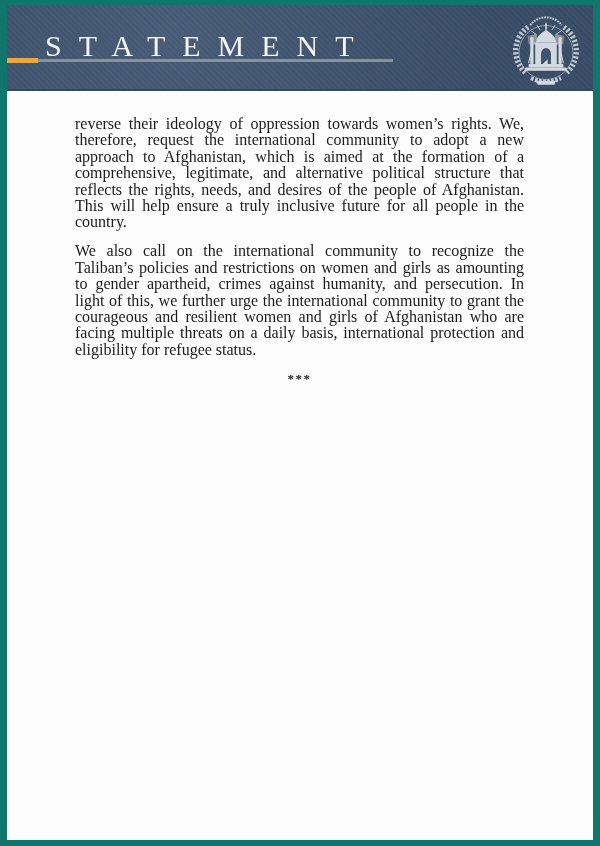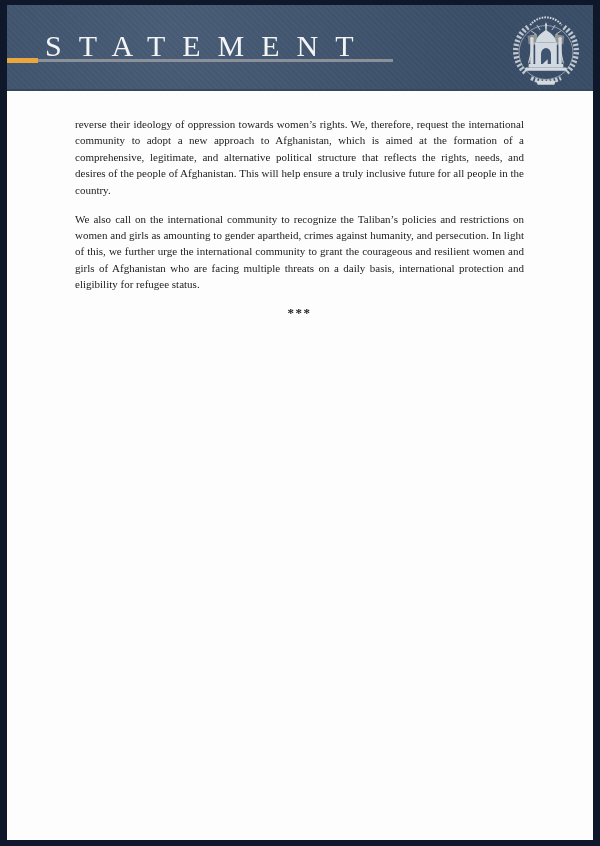--- a/index.html
+++ b/index.html
@@ -3,21 +3,21 @@
 <meta charset="utf-8">
 <style>
   html, body { margin: 0; padding: 0; }
   body {
     width: 600px; height: 846px;
     background: #0c0c0c;
     font-family: "Liberation Serif", serif;
     position: relative;
     overflow: hidden;
   }
-  .frame { position: absolute; inset: 0; background: #0f172a; }
+  .frame { position: absolute; inset: 0; background: #0f766e; }
   .page {
     position: absolute; left: 7px; top: 5px;
     width: 586px; height: 835px;
     background: #fdfdfd;
   }
   .banner {
     position: absolute; left: 0; top: 0;
     width: 586px; height: 84px;
     background: #3f5470;
     background-image:
@@ -53,21 +53,21 @@
     white-space: nowrap;
     font-family: "Liberation Serif", serif;
   }
   .emblem { position: absolute; left: 497px; top: 6px; width: 84px; height: 78px; }
   .content {
     position: absolute; left: 68px; top: 111px;
     width: 449px;
   }
   .content p {
     margin: 0 0 12.5px 0;
-    font-size: 11px; line-height: 16.4px;
+    font-size: 16px; line-height: 16.4px;
     text-align: justify;
     color: #1b1b1b;
   }
   .end-separator {
     margin-top: 10px;
     text-align: center;
     font-size: 13px; font-weight: 700;
     letter-spacing: 1.5px;
     color: #1b1b1b;
   }

